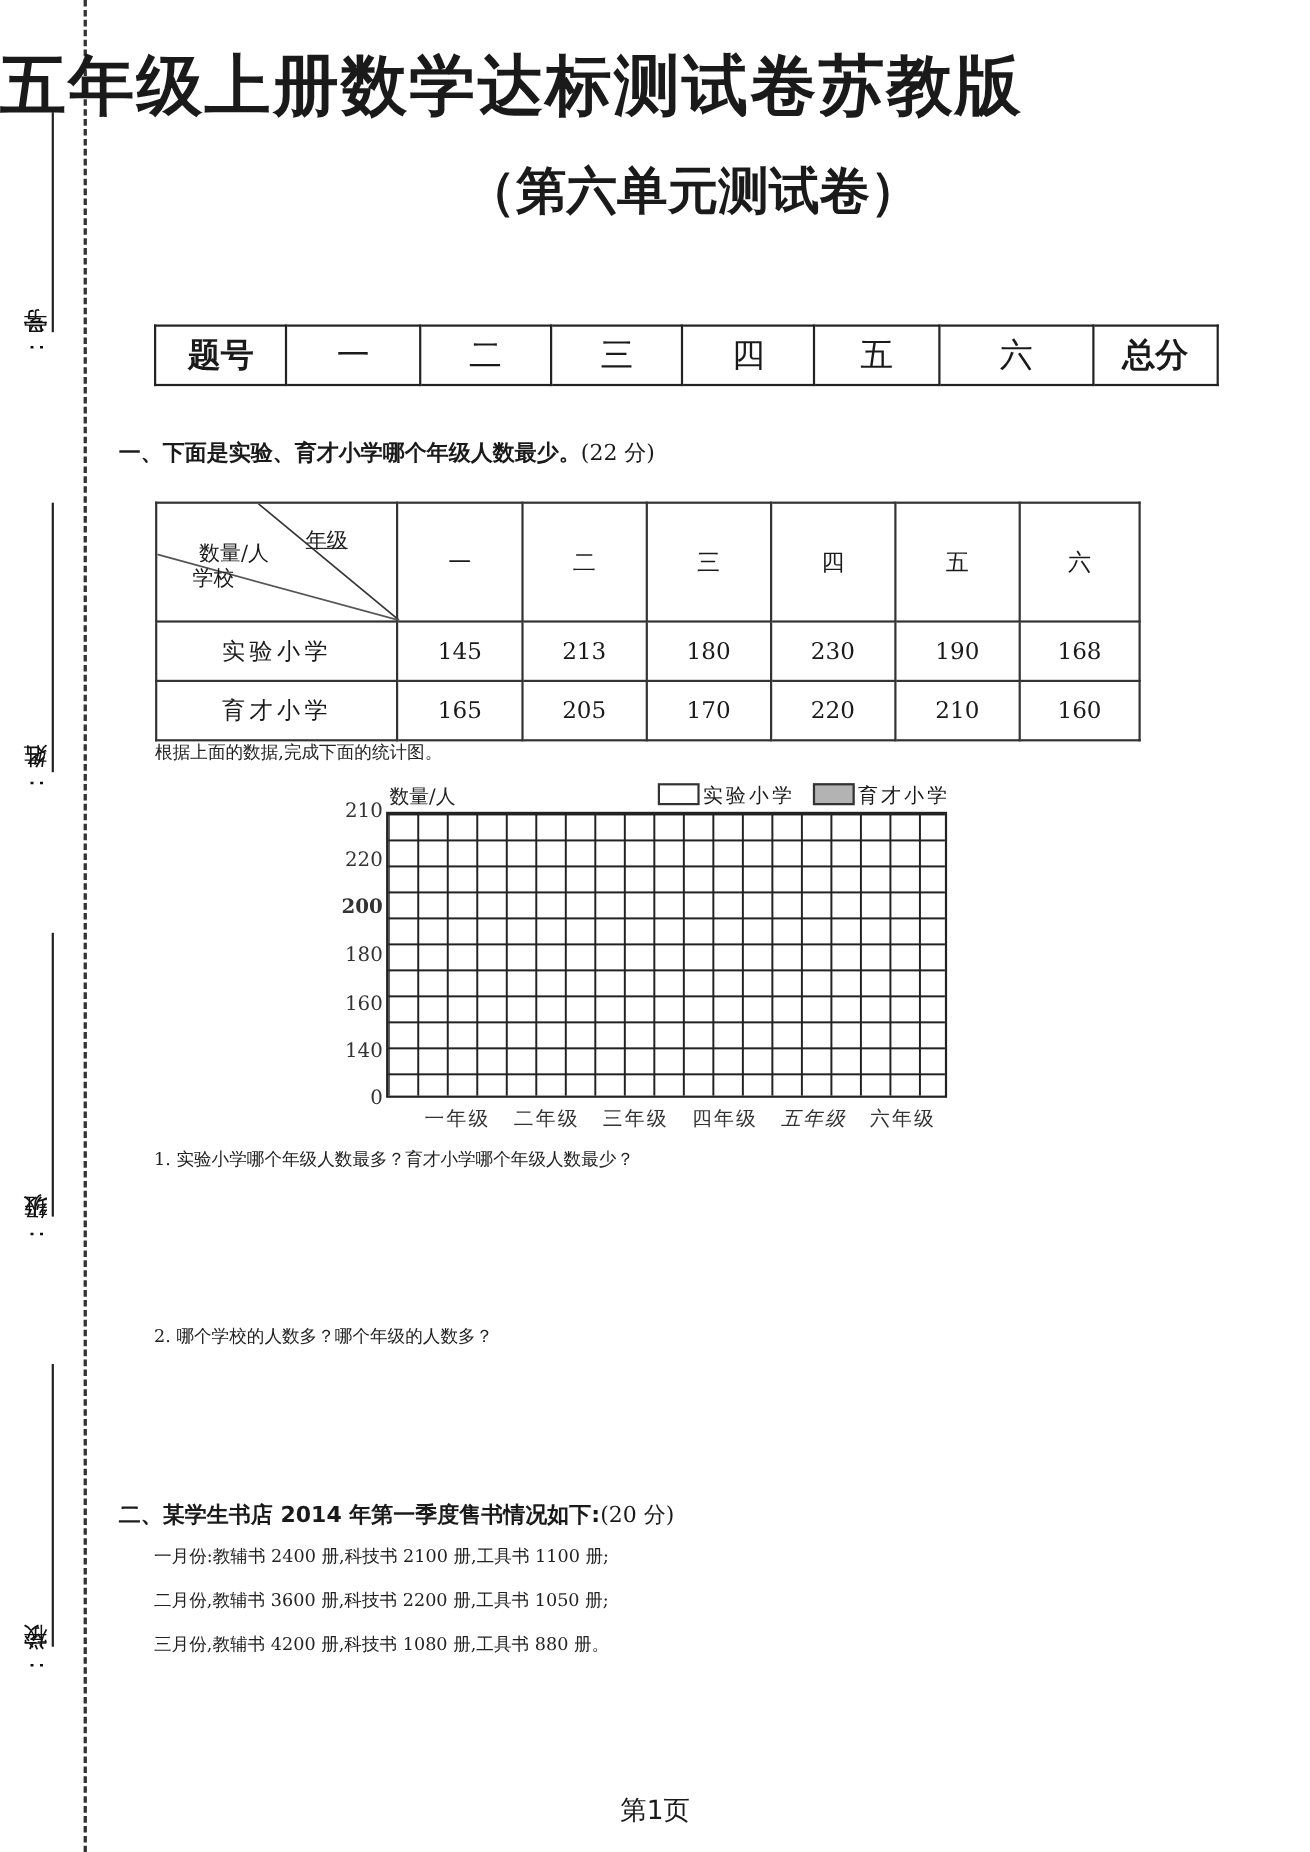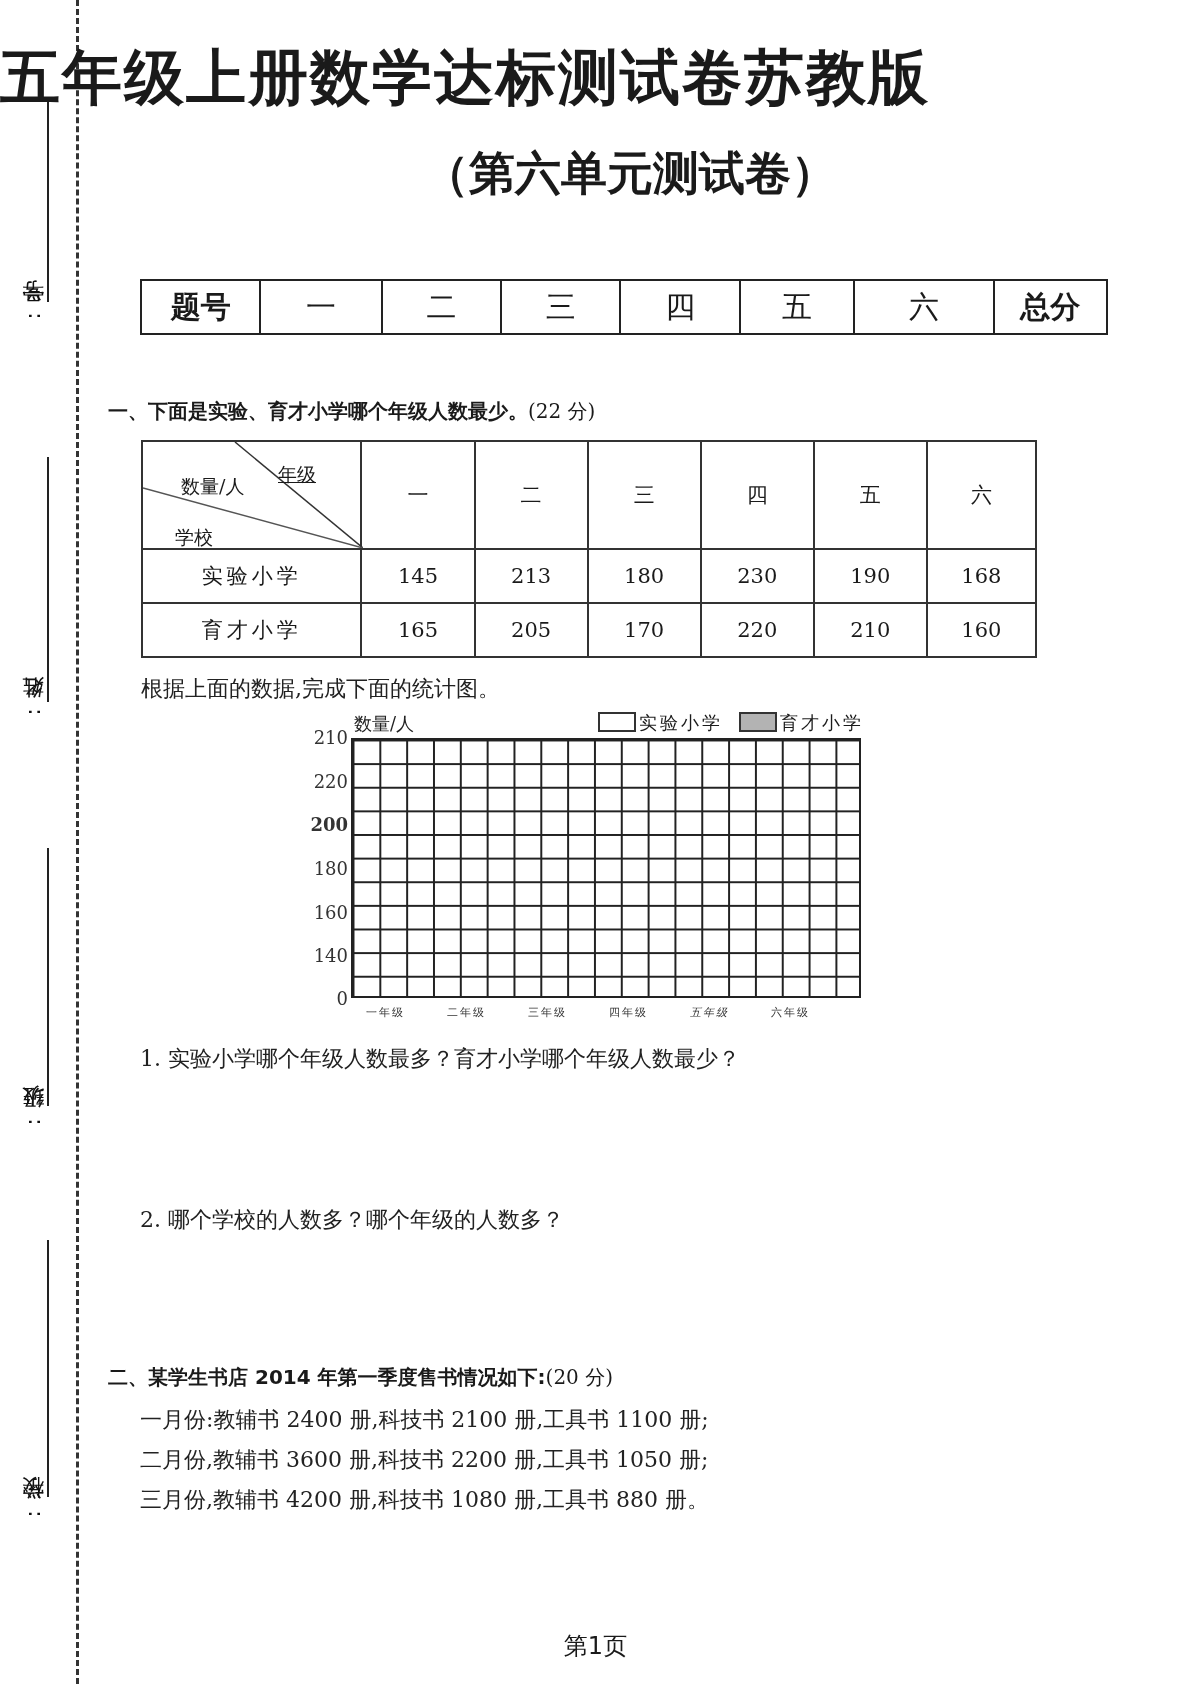--- a/index.html
+++ b/index.html
@@ -13,47 +13,47 @@
   .margin-line { position: absolute; left: 47px; width: 2px; background: #222; }
   .margin-label {
     position: absolute; left: 18px; width: 40px; font-family: "DejaVu Sans", sans-serif;
     font-size: 22px; writing-mode: vertical-rl; transform: rotate(180deg);
     white-space: nowrap; color: #111;
   }
 
   .title { position: absolute; left: 0; width: 1191px; top: 38px; text-align: left; font-family: "DejaVu Sans", sans-serif; font-size: 60px; font-weight: bold; letter-spacing: 2px; }
   .subtitle { position: absolute; left: 0; width: 1260px; top: 143px; text-align: center; font-family: "DejaVu Sans", sans-serif; font-size: 46px; font-weight: bold; }
 
-  table { border-collapse: collapse; }
+  table { border-collapse: collapse; margin-top: 16px; }
   .score-table { position: absolute; left: 140px; top: 279px; width: 968px; }
   .score-table td { border: 2px solid #222; height: 52px; text-align: center; font-family: "DejaVu Sans", sans-serif; font-size: 30px; padding: 0; }
   .score-table td.hd { font-weight: bold; }
 
   .section-title { position: absolute; left: 108px; font-family: "DejaVu Sans", sans-serif; font-size: 20px; font-weight: bold; white-space: nowrap; }
   .section-title .pts { font-weight: normal; font-family: "DejaVu Serif", serif; }
 
   .stats-table { position: absolute; left: 141px; top: 440px; width: 896px; }
   .stats-table td { border: 2px solid #333; text-align: center; font-size: 21px; padding: 0; }
   .stats-table tr.hdr td { height: 106px; }
   .stats-table tr.row td { height: 52px; }
   .diag-cell { position: relative; width: 220px; }
   .diag-cell svg { position: absolute; left: 0; top: 0; }
   .diag-txt { position: absolute; font-size: 19px; white-space: nowrap; }
 
-  .body-text { position: absolute; font-size: 22px; white-space: nowrap; color: #222; }
+  .body-text { position: absolute; font-size: 16px; white-space: nowrap; color: #222; }
 
   .chart-grid { position: absolute; left: 351px; top: 738px; width: 510px; height: 260px; border: 2px solid #222; box-sizing: border-box;
     background-image:
       linear-gradient(to right, #222 1.5px, transparent 1.5px),
       linear-gradient(to bottom, #222 1.5px, transparent 1.5px);
     background-size: 26.84px 23.64px;
     background-position: -0.5px -0.5px;
   }
   .ytick { position: absolute; width: 40px; text-align: right; font-size: 18px; color: #333; }
-  .xtick { position: absolute; width: 80px; text-align: left; font-size: 11px; color: #333; letter-spacing: 2px; }
+  .xtick { position: absolute; width: 80px; text-align: right; font-size: 18px; color: #333; letter-spacing: 2px; }
   .legend-box { position: absolute; width: 38px; height: 20px; border: 2px solid #333; box-sizing: border-box; }
   .legend-txt { position: absolute; font-size: 18px; letter-spacing: 3px; white-space: nowrap; }
 
   .footer { position: absolute; left: 0; width: 1191px; top: 1630px; text-align: center; font-family: "DejaVu Sans", sans-serif; font-size: 24px; }
 </style>
 </head>
 <body>
 
 <div class="dash-line"></div>
 
@@ -94,21 +94,21 @@
 <table class="stats-table">
   <tbody>
       <tr class="hdr">
     <td class="diag-cell">
       <svg width="220" height="106">
         <line x1="92" y1="0" x2="220" y2="106" stroke="#333" stroke-width="1.5"></line>
         <line x1="0" y1="46" x2="220" y2="106" stroke="#555" stroke-width="1.5"></line>
       </svg>
       <span class="diag-txt" style="left:135px;top:20px;text-decoration:underline;">年级</span>
       <span class="diag-txt" style="left:38px;top:32px;">数量/人</span>
-      <span class="diag-txt" style="left:32px;top:83px;">学校</span>
+      <span class="diag-txt" style="left:32px;top:55px;">学校</span>
     </td>
     <td style="width:112px">一</td>
     <td style="width:112px">二</td>
     <td style="width:112px">三</td>
     <td style="width:112px">四</td>
     <td style="width:112px">五</td>
     <td style="width:108px">六</td>
   </tr>
   <tr class="row">
     <td style="letter-spacing:4px">实验小学</td>

